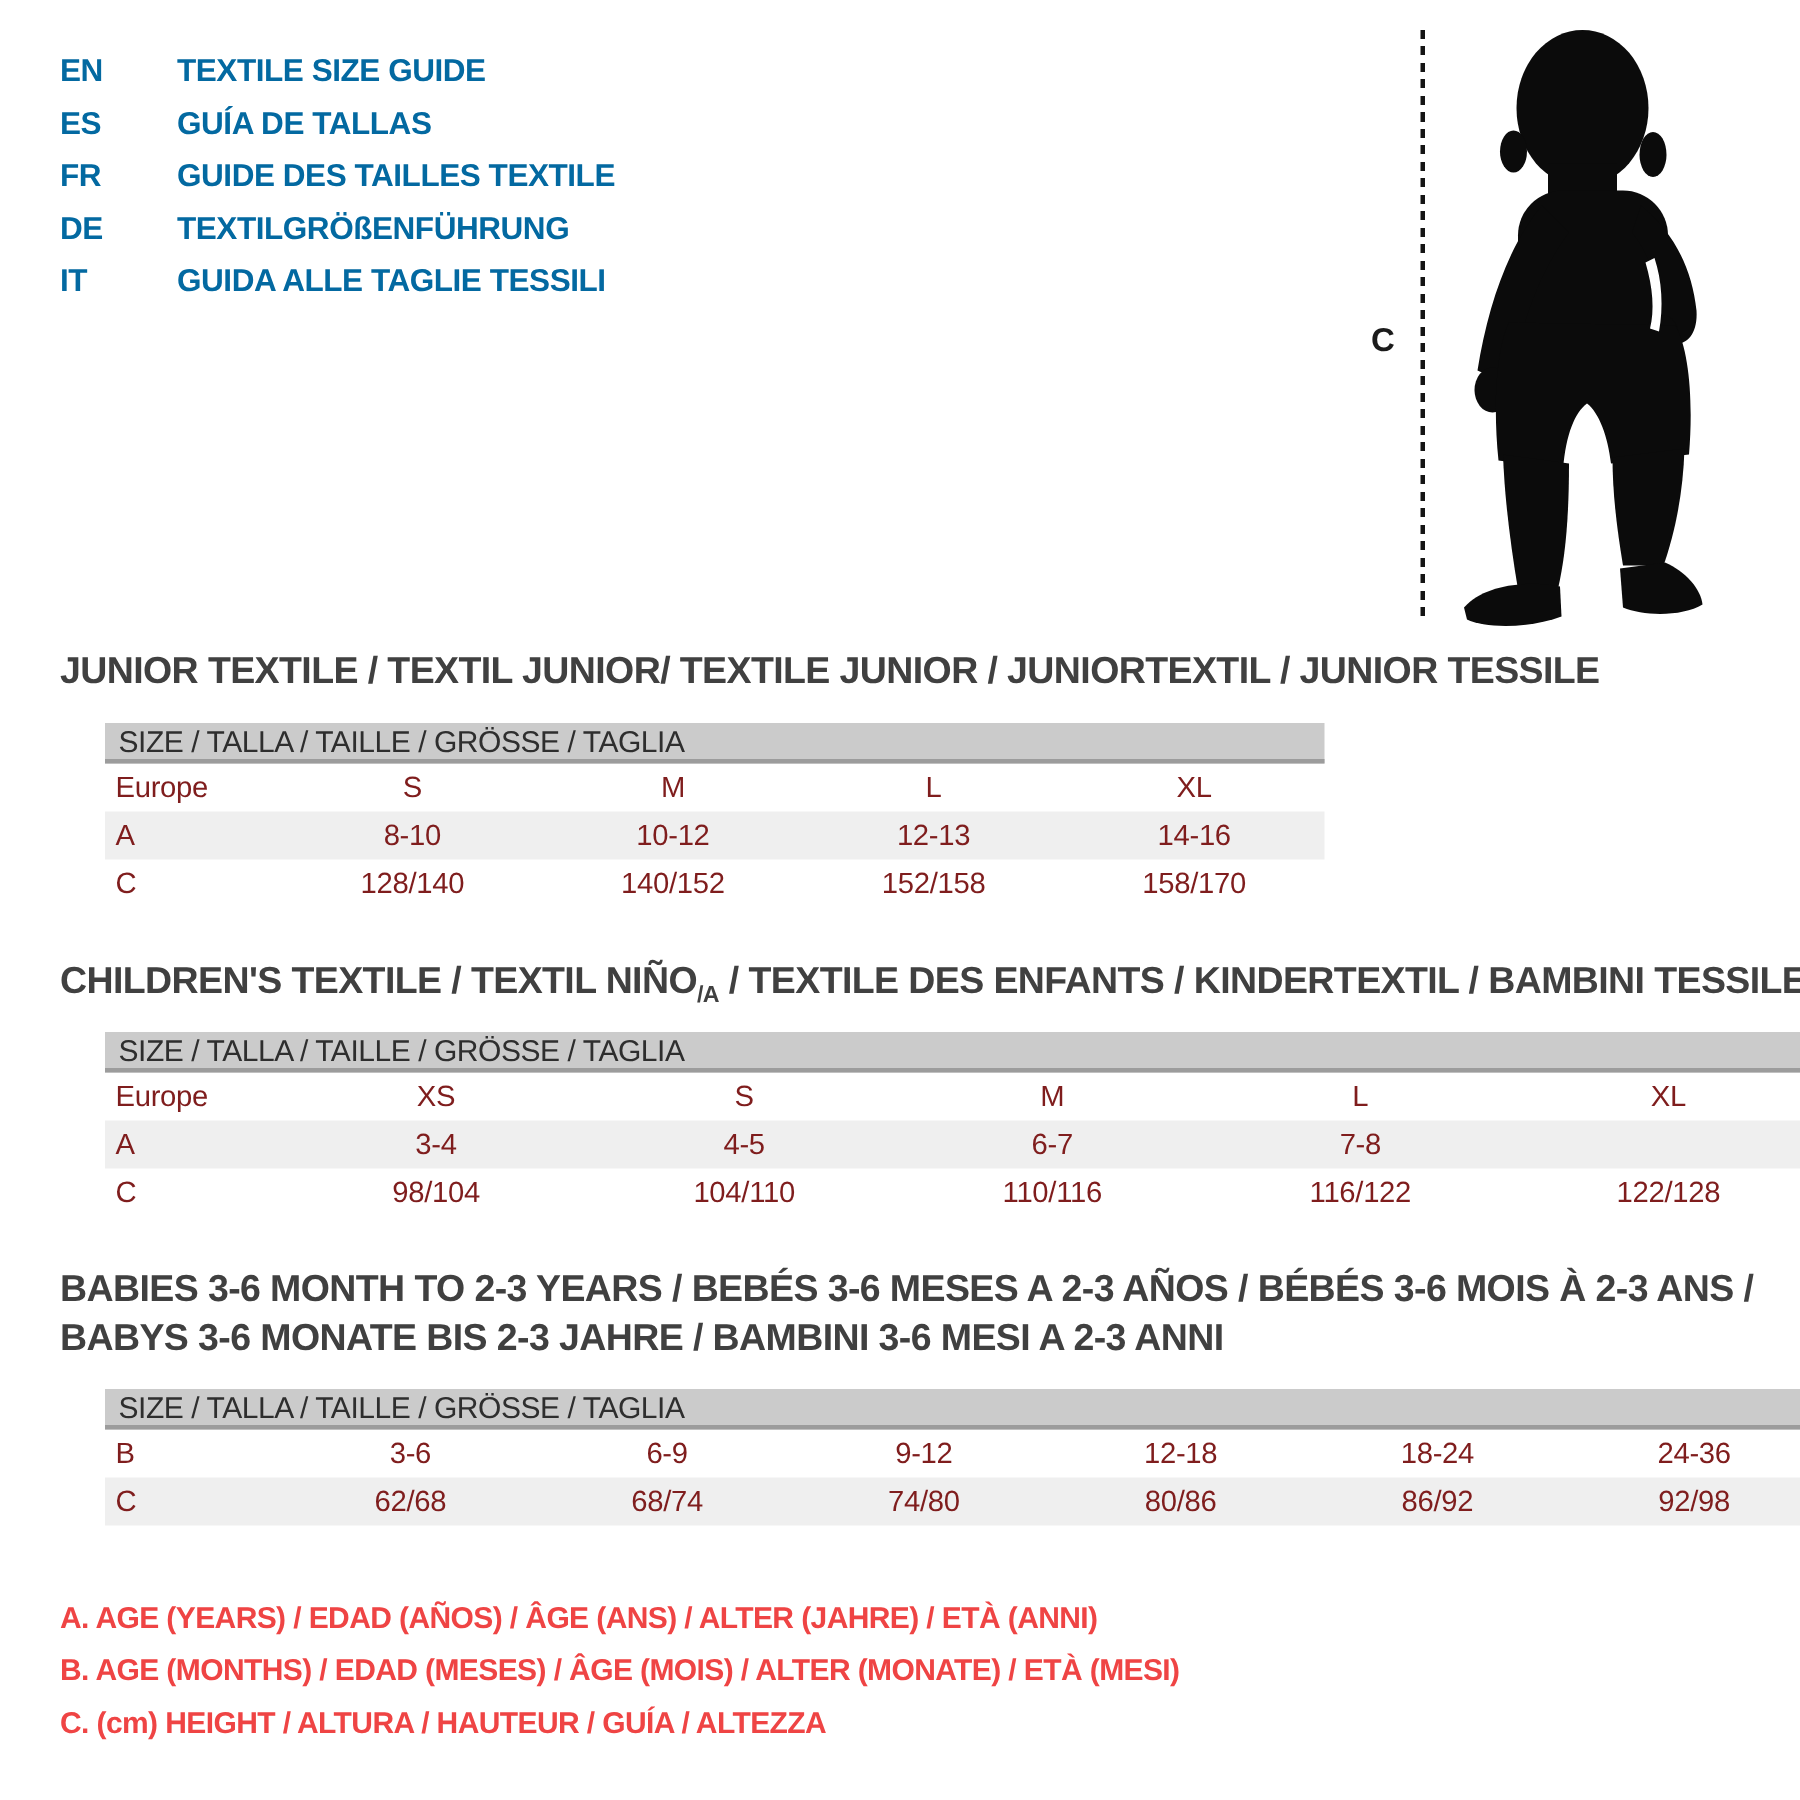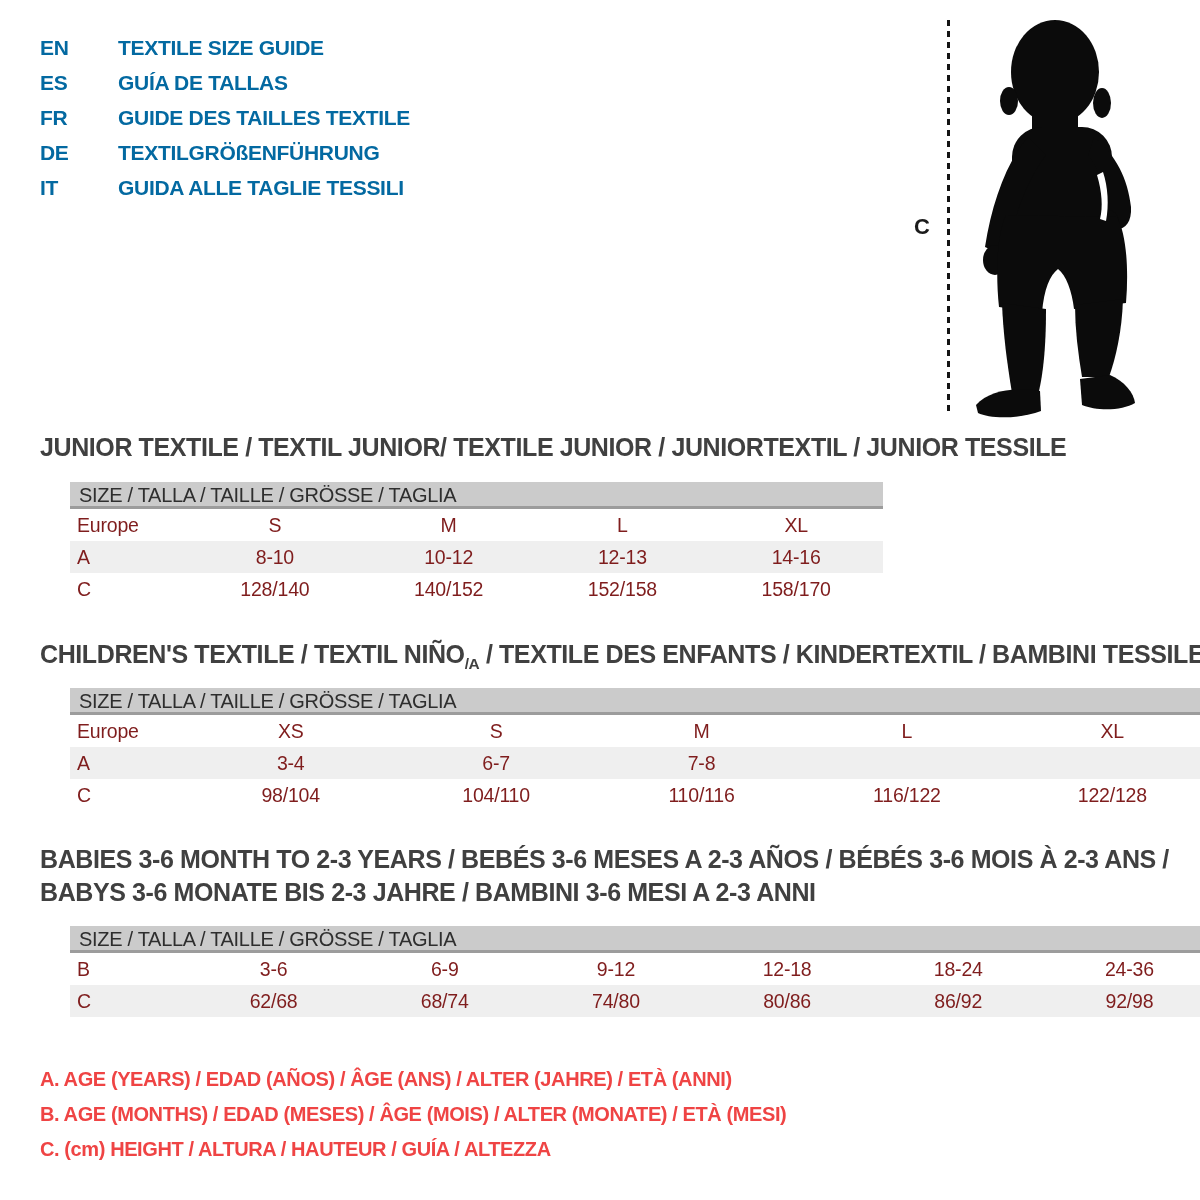--- a/index.html
+++ b/index.html
@@ -215,20 +215,21 @@
       <span class="lbl">Europe</span>
       <span class="val">XS</span>
       <span class="val">S</span>
       <span class="val">M</span>
       <span class="val">L</span>
       <span class="val">XL</span>
     </div>
     <div class="trow cols6 shaded">
       <span class="lbl">A</span>
       <span class="val">3-4</span>
+      <span class="val">4-5</span>
       <span class="val">6-7</span>
       <span class="val">7-8</span>
     </div>
     <div class="trow cols6">
       <span class="lbl">C</span>
       <span class="val">98/104</span>
       <span class="val">104/110</span>
       <span class="val">110/116</span>
       <span class="val">116/122</span>
       <span class="val">122/128</span>

